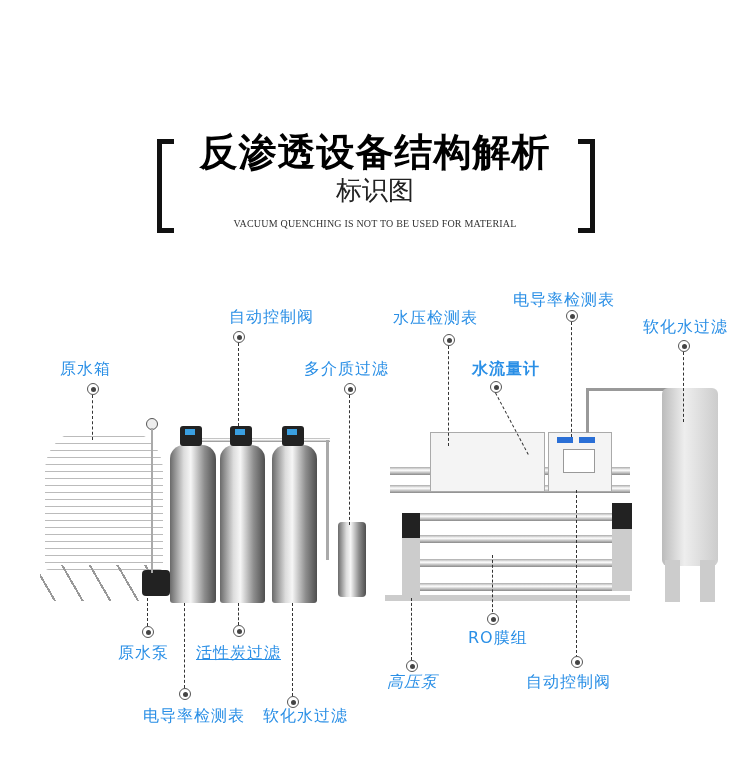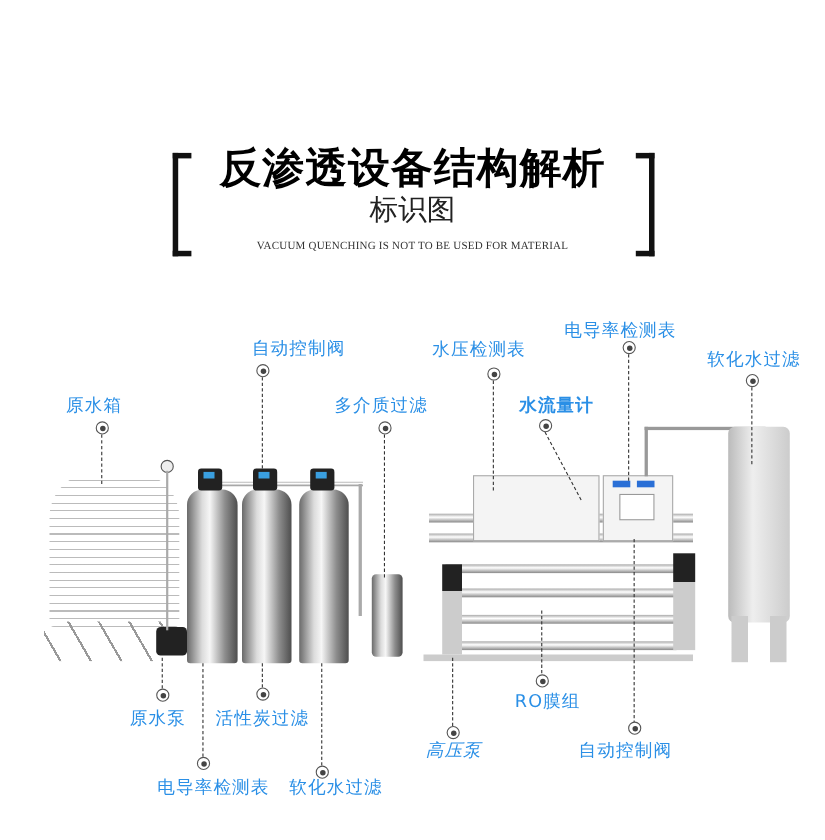--- a/index.html
+++ b/index.html
@@ -102,21 +102,21 @@
 <div class="abs lbl" style="left:643px;top:317px;">软化水过滤</div>
 <div class="abs dot" style="left:678px;top:340px;"></div>
 <div class="abs vline" style="left:683px;top:352px;height:70px;"></div>
 
 <div class="abs vline" style="left:147px;top:598px;height:28px;"></div>
 <div class="abs dot" style="left:142px;top:626px;"></div>
 <div class="abs lbl" style="left:118px;top:643px;">原水泵</div>
 
 <div class="abs vline" style="left:238px;top:603px;height:22px;"></div>
 <div class="abs dot" style="left:233px;top:625px;"></div>
-<div class="abs lbl" style="left:196px;top:643px;">活性炭过滤</div>
+<div class="abs lbl" style="left:196px;top:643px;text-decoration:underline;">活性炭过滤</div>
 
 <div class="abs vline" style="left:184px;top:603px;height:85px;"></div>
 <div class="abs dot" style="left:179px;top:688px;"></div>
 <div class="abs lbl" style="left:143px;top:706px;">电导率检测表</div>
 
 <div class="abs vline" style="left:292px;top:603px;height:93px;"></div>
 <div class="abs dot" style="left:287px;top:696px;"></div>
 <div class="abs lbl" style="left:263px;top:706px;font-family:Liberation Serif, serif;">软化水过滤</div>
 
 <div class="abs vline" style="left:411px;top:598px;height:62px;"></div>

